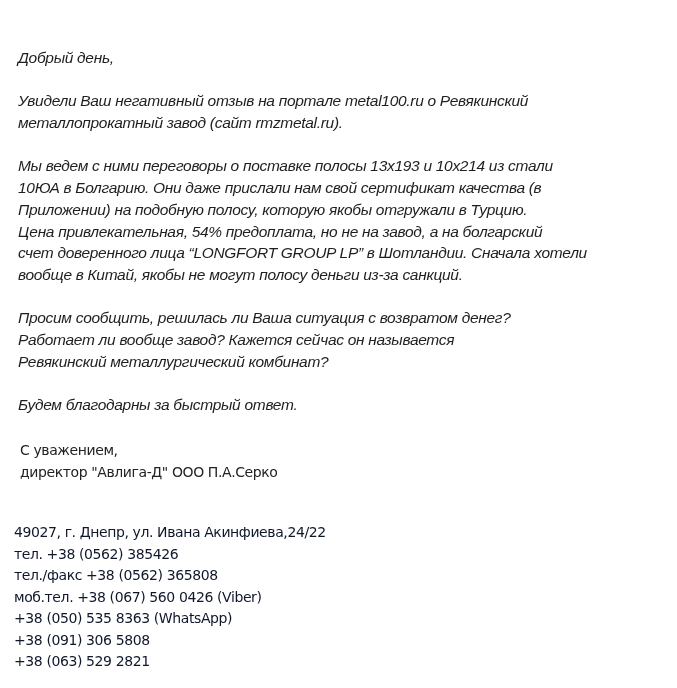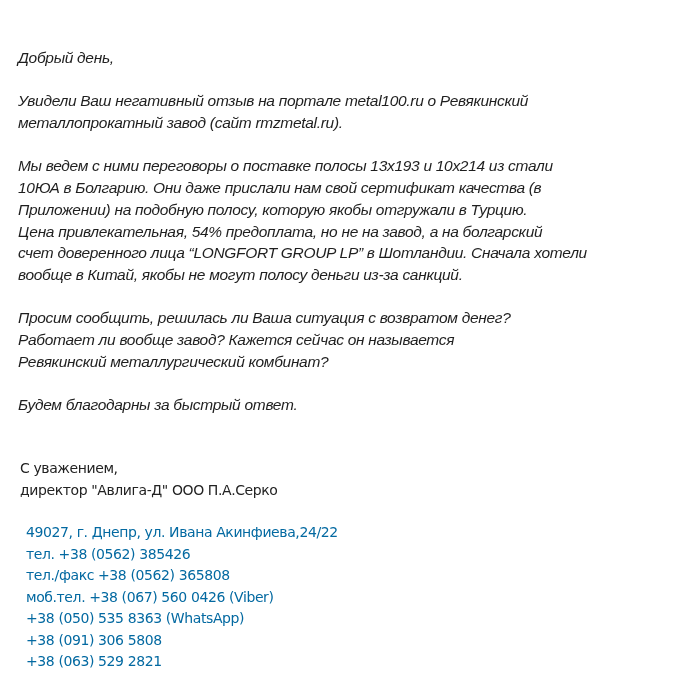--- a/index.html
+++ b/index.html
@@ -1,22 +1,22 @@
 <!DOCTYPE html>
 <html><head>
 <meta charset="utf-8">
 <style>
   html, body { margin: 0; padding: 0; background: #ffffff; }
   body { width: 677px; height: 688px; overflow: hidden; position: relative; color: #1f1f1f; }
   .email { position: absolute; left: 18px; top: 47px; width: 650px;
            font-family: "Liberation Sans", sans-serif; font-size: 15.5px; line-height: 21.7px; letter-spacing: -0.3px; }
   .para { margin: 0 0 21.7px 0; font-style: italic; }
   .line { display: block; white-space: nowrap; }
-  .sig { position: absolute; left: 20px; top: 457px; font-family: "DejaVu Sans", sans-serif; font-size: 14px; line-height: 22px; letter-spacing: -0.4px; color: #222; }
-  .contacts { position: absolute; left: 26px; top: 522px; font-family: "DejaVu Sans", sans-serif; font-size: 14px; line-height: 21.5px; letter-spacing: -0.4px; color: #0369a1; }
+  .sig { position: absolute; left: 20px; top: 439px; font-family: "DejaVu Sans", sans-serif; font-size: 14px; line-height: 22px; letter-spacing: -0.4px; color: #222; }
+  .contacts { position: absolute; left: 14px; top: 522px; font-family: "DejaVu Sans", sans-serif; font-size: 14px; line-height: 21.5px; letter-spacing: -0.4px; color: #0f172a; }
 </style>
 </head>
 <body>
 
 <div class="email">
   <p class="para">
     <span class="line">Добрый день,</span>
   </p>
   <p class="para">
     <span class="line">Увидели Ваш негативный отзыв на портале metal100.ru о Ревякинский</span>

